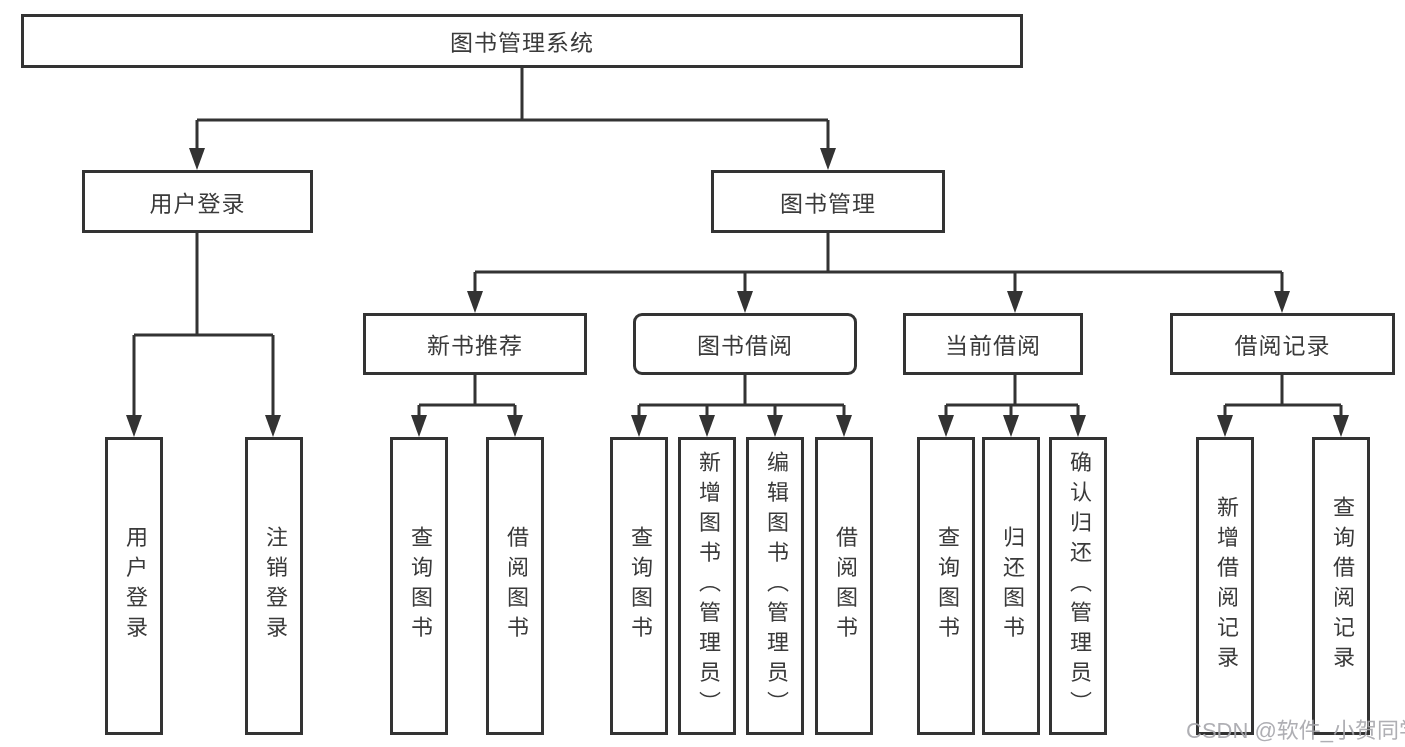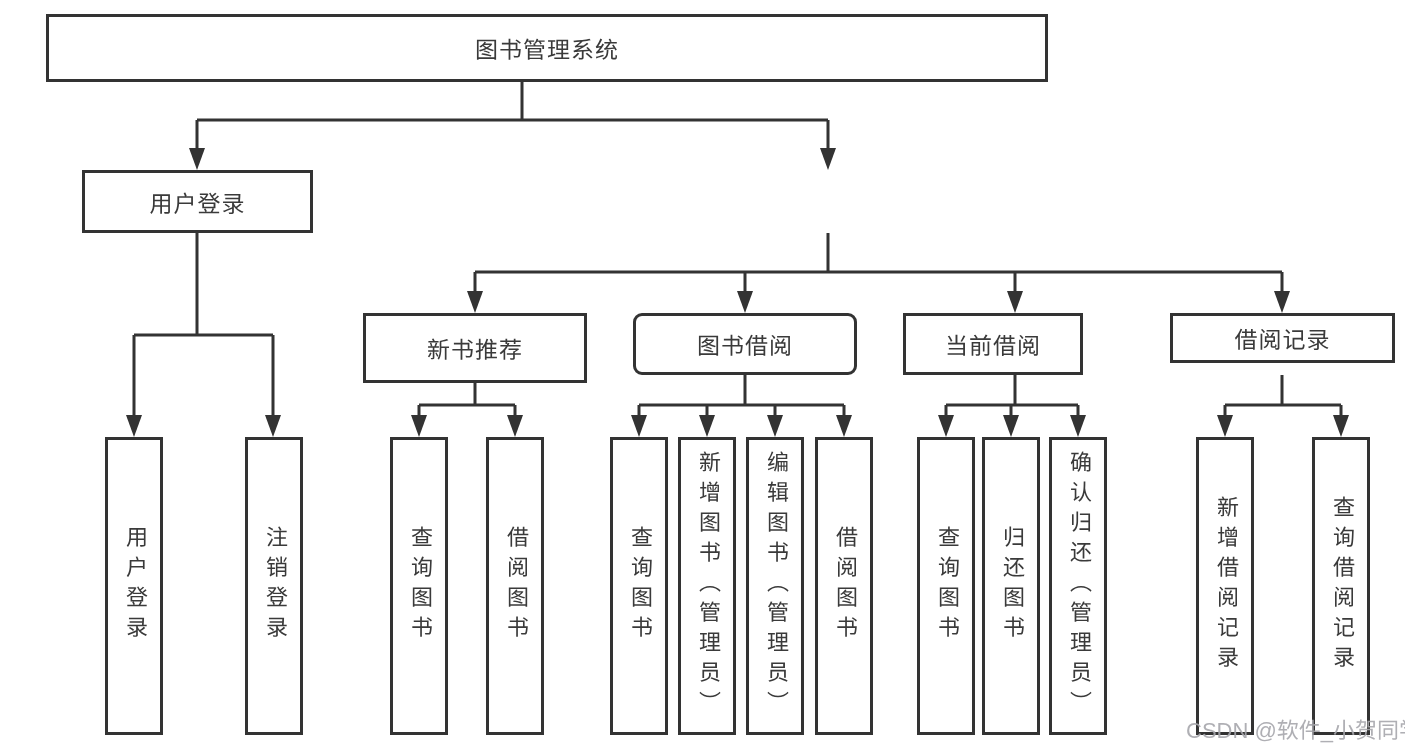--- a/index.html
+++ b/index.html
@@ -92,38 +92,41 @@
       <polygon points="767,415 783,415 775,437"></polygon>
       <polygon points="836,415 852,415 844,437"></polygon>
       <polygon points="938,415 954,415 946,437"></polygon>
       <polygon points="1003,415 1019,415 1011,437"></polygon>
       <polygon points="1070,415 1086,415 1078,437"></polygon>
       <polygon points="1217,415 1233,415 1225,437"></polygon>
       <polygon points="1333,415 1349,415 1341,437"></polygon>
     </g>
   </svg>
 
-  <div class="box h" style="left:21px; top:14px; width:1002px; height:68px;margin-left:25px;">
+  <div class="box h" style="left:21px; top:14px; width:1002px; height:54px;">
     <span class="label">图书管理系统</span>
   </div>
 
   <div class="box h" style="left:82px; top:170px; width:231px; height:63px;">
     <span class="label">用户登录</span>
   </div>
+  <div class="box h" style="left:711px; top:170px; width:234px; height:63px;">
+    <span class="label">图书管理</span>
+  </div>
 
-  <div class="box h" style="left:363px; top:313px; width:224px; height:70px;text-align:right;">
+  <div class="box h" style="left:363px; top:313px; width:224px; height:62px;text-align:right;">
     <span class="label">新书推荐</span>
   </div>
   <div class="box h" style="left:633px; top:313px; width:224px; height:62px;border-radius:9px;">
     <span class="label">图书借阅</span>
   </div>
   <div class="box h" style="left:903px; top:313px; width:180px; height:62px;">
     <span class="label">当前借阅</span>
   </div>
-  <div class="box h" style="left:1170px; top:313px; width:225px; height:50px;">
+  <div class="box h" style="left:1170px; top:313px; width:225px; height:62px;">
     <span class="label">借阅记录</span>
   </div>
 
   <div class="box v" style="left:105px; top:437px; width:58px; height:298px;">
     <span class="label">用户登录</span>
   </div>
   <div class="box v" style="left:245px; top:437px; width:58px; height:298px;">
     <span class="label">注销登录</span>
   </div>
 

